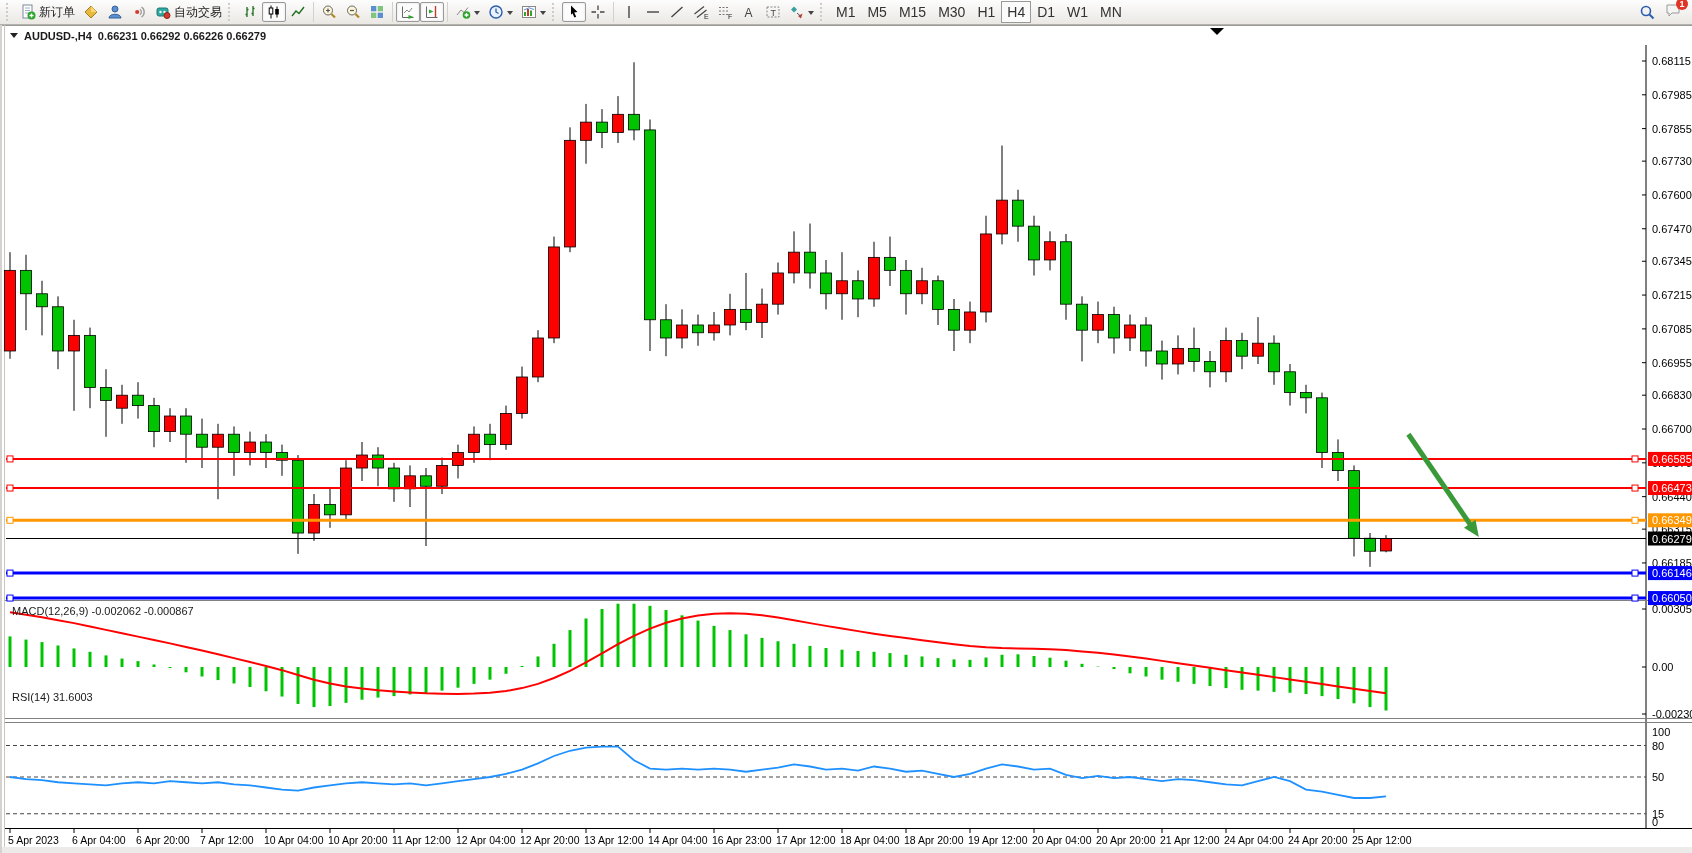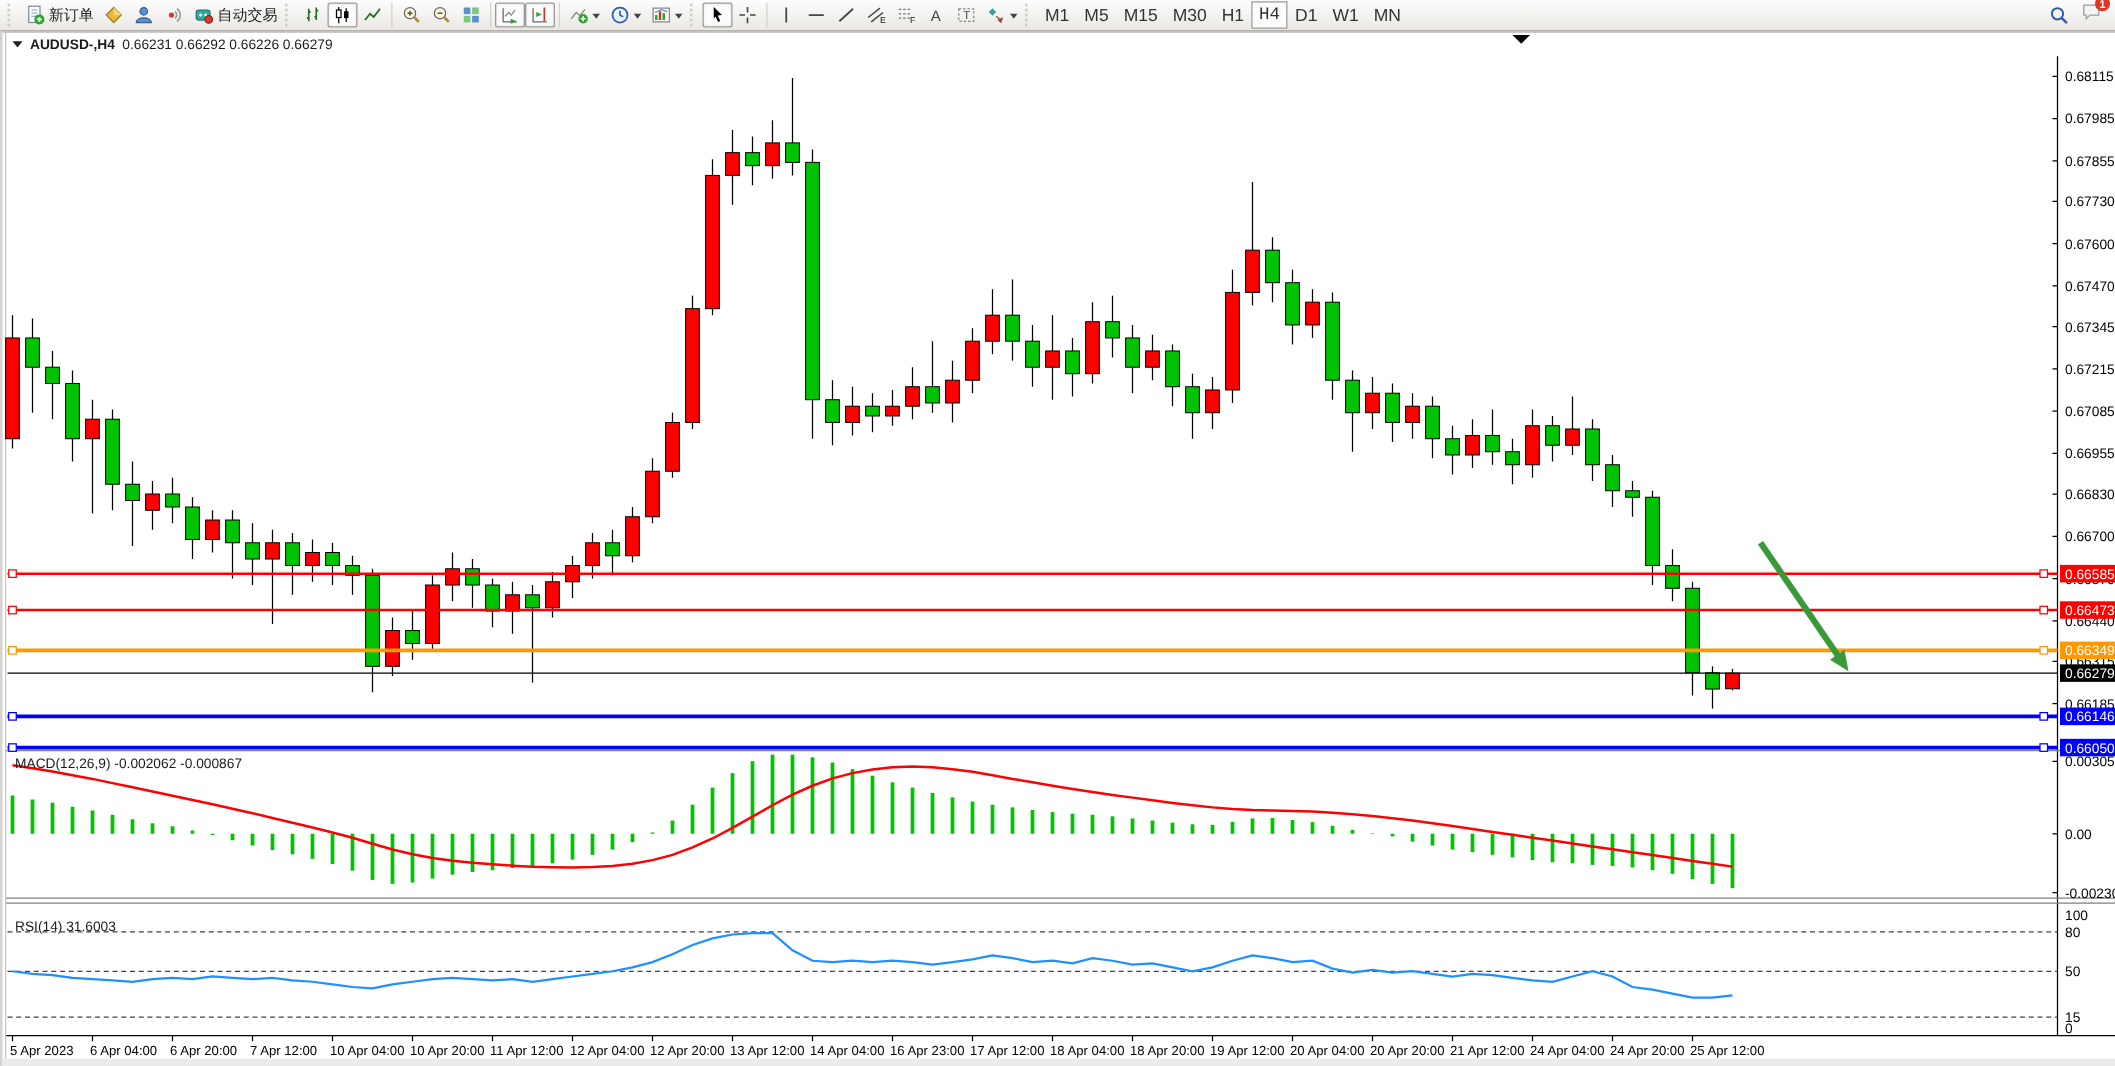--- a/index.html
+++ b/index.html
@@ -8,21 +8,21 @@
   .toolbar{position:absolute;top:0;left:0;width:1692px;height:25px;z-index:10;
     background:linear-gradient(#fdfdfd,#ebe8e4);border-bottom:1px solid #b5b2ad;
     display:flex;align-items:center;padding:0 4px;box-sizing:border-box;}
   .tbtn{display:flex;align-items:center;gap:3px;padding:1px 3px;border:1px solid transparent;
     border-radius:2px;height:20px;box-sizing:border-box;cursor:default;font-size:12px;color:#222;}
   .tbtn.pressed{border:1px solid #9a9a9a;background:#fcfcfc;box-shadow:inset 0 0 2px #d8d8d8;}
   .grip{width:4px;height:18px;border-left:2px dotted #cfccc6;margin:0 4px 0 2px;}
   .sep{width:1px;height:20px;background:#d4d1cc;margin:0 3px;}
   .caret{width:0;height:0;border:3px solid transparent;border-top:4px solid #444;margin-top:4px;}
   .tf{font-size:14px;color:#333;padding:2px 5px;border:1px solid transparent;}
-  .tf.pressed{border:1px solid #9a9a9a;background:#fbfbfb;font-family:Liberation Mono, monospace;}
+  .tf.pressed{border:1px solid #9a9a9a;background:#fbfbfb;}
   .tb-right{margin-left:auto;display:flex;align-items:center;gap:8px;padding-right:6px;}
   .badge{position:absolute;top:-4px;right:-6px;background:#e03424;color:#fff;font-size:9px;
     width:12px;height:12px;line-height:12px;border-radius:50%;text-align:center;font-weight:bold;}
   .chat-wrap{position:relative;}
   
   .chart-window{position:absolute;top:25px;left:0;width:1604px;height:828px;background:#fff;
     border-left:2px solid #d6d3cf;box-sizing:border-box;z-index:1;}
   .chart-title{position:absolute;top:4px;left:8px;z-index:5;font-size:11px;font-weight:bold;
     color:#1a1a1a;display:flex;align-items:center;gap:6px;}
   .sym-caret{width:0;height:0;border:4px solid transparent;border-top:5px solid #222;margin-top:4px;}
@@ -254,28 +254,28 @@
         </svg>
       <span class="badge">1</span>
     </span>
   </span>
 </div>
 
 <div class="chart-window">
   <div class="chart-title">
     <span class="sym-caret"></span>
     <span>AUDUSD-,H4</span>
-    <span style="font-weight:normal">0.66231 0.66292 0.66226 0.66279</span>
+    <span style="font-weight:bold">0.66231 0.66292 0.66226 0.66279</span>
   </div>
 
   <div class="ind-label" style="top:580px;left:10px">
     <span>MACD(12,26,9)</span>
     <span>-0.002062 -0.000867</span>
   </div>
-  <div class="ind-label" style="top:711px;left:10px">
+  <div class="ind-label" style="top:666px;left:10px">
     <span>RSI(14)</span>
     <span>31.6003</span>
   </div>
 
   <svg id="chart-svg" width="1692" height="828" style="position:absolute;top:0;left:0">
       <g>
         <line x1="0" y1="0.5" x2="1692" y2="0.5" stroke="#9a9a9a"></line>
         <line x1="1644" y1="20" x2="1644" y2="803" stroke="#000" stroke-width="1"></line>
         <line x1="2" y1="575.5" x2="1692" y2="575.5" stroke="#808080"></line>
         <line x1="2" y1="693.5" x2="1692" y2="693.5" stroke="#808080"></line>

